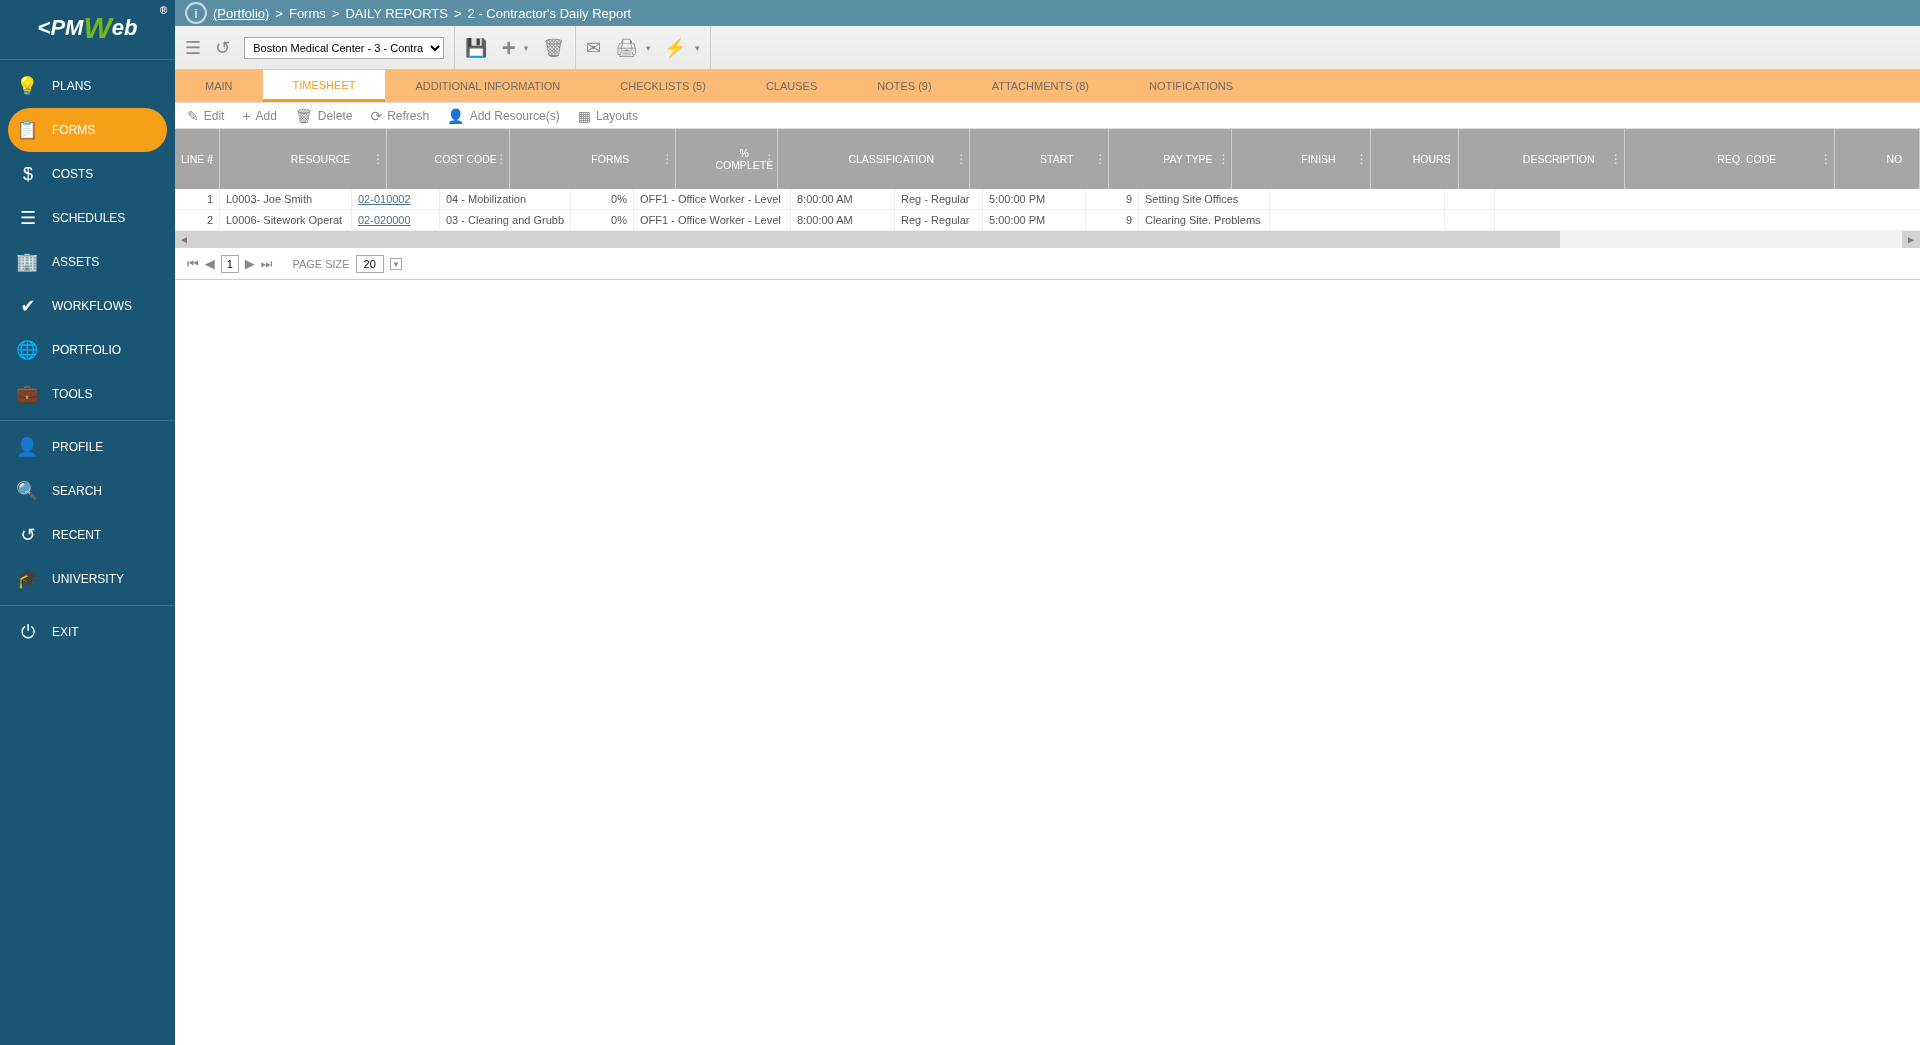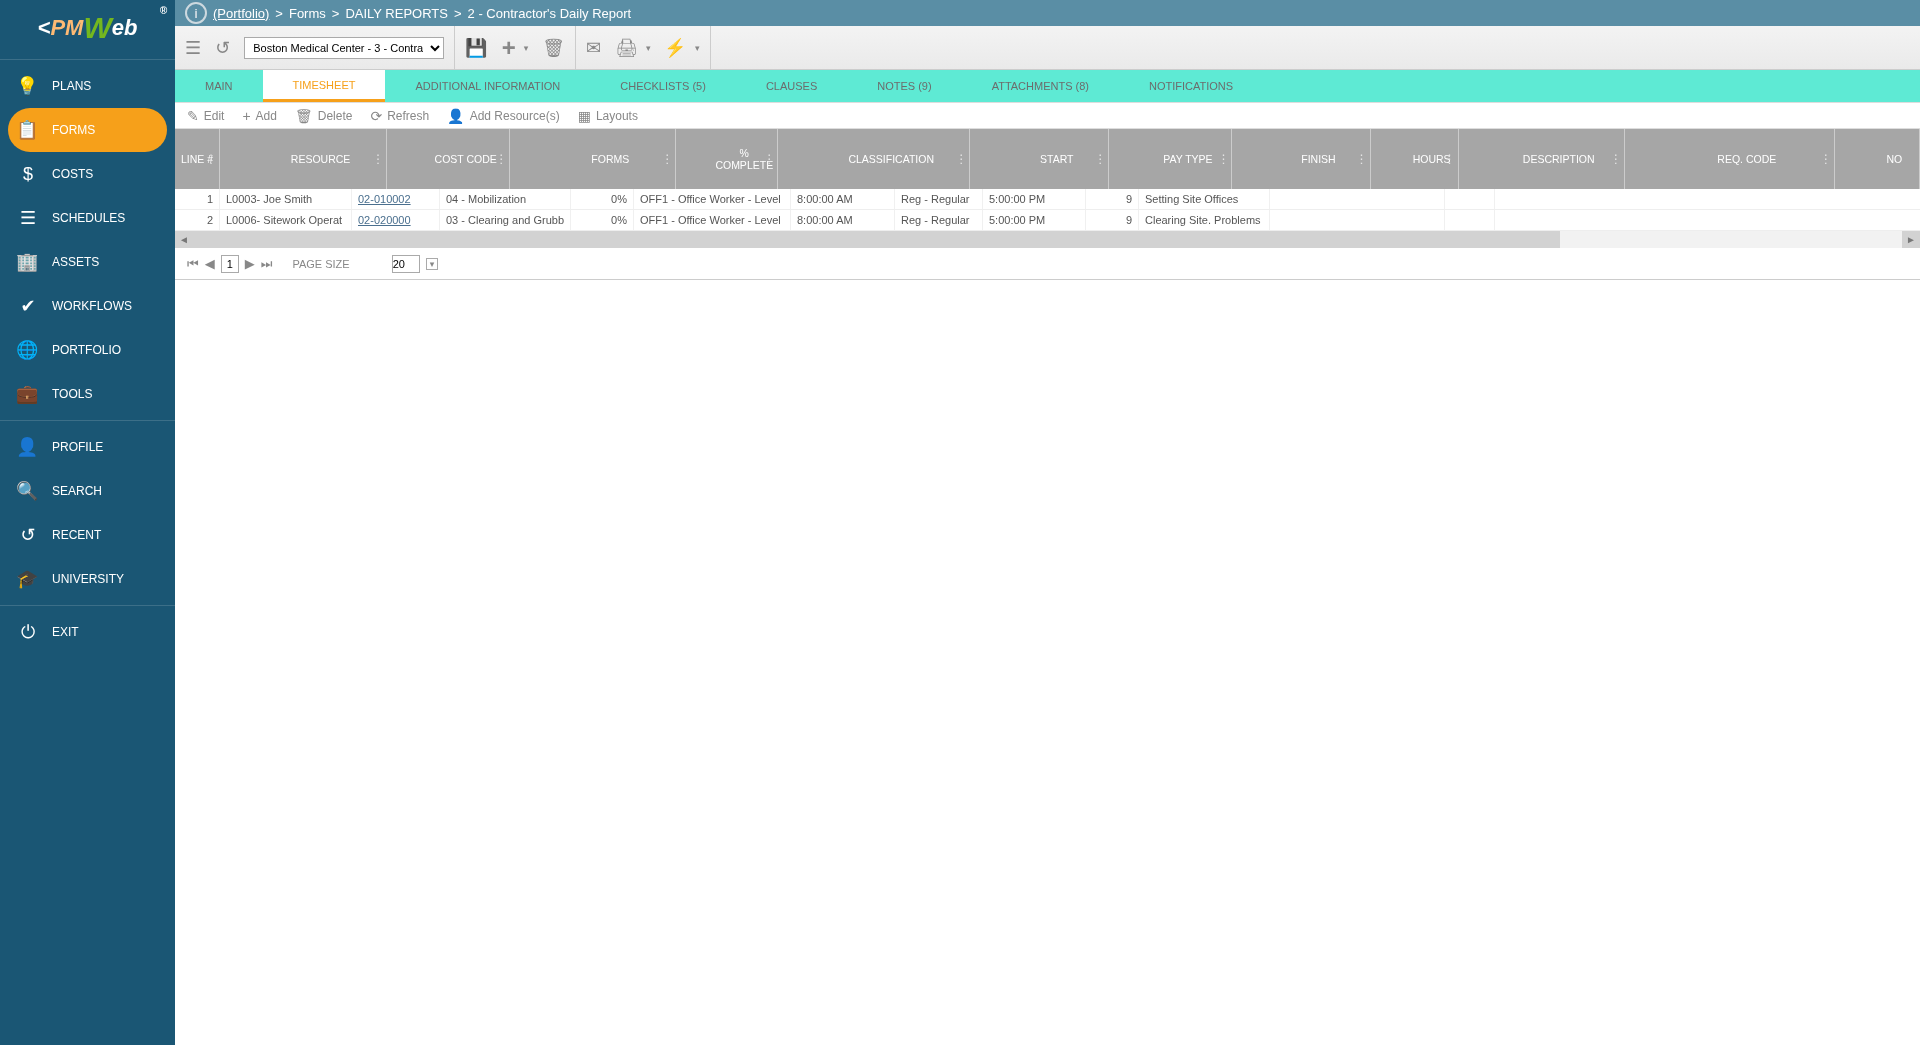--- a/index.html
+++ b/index.html
@@ -2,21 +2,21 @@
 <html><head>
 <meta charset="utf-8">
 <style>
 * { box-sizing: border-box; margin: 0; padding: 0; font-family: Arial, Helvetica, sans-serif; }
 html, body { width: 100%; height: 100%; overflow: hidden; }
 body { display: flex; }
 
 
 .sidebar { width: 175px; background: #1a5674; display: flex; flex-direction: column; flex-shrink: 0; }
 .logo { height: 55px; background: #1a5674; display:flex; align-items:center; justify-content:center; color:#fff; font-size:22px; font-weight:bold; font-style:italic; position:relative;}
-.logo .pm { color:#fdba74;font-style:italic; }
+.logo .pm { color:#ffffff;font-style:italic; }
 .logo .w { color:#73b71f; font-size:30px; }
 .logo .eb { color:#fff; }
 .logo sup { font-size:10px; position:absolute; top:5px; right:8px;}
 .menu-item { display:flex; align-items:center; height:44px; padding:0 18px; color:#fff; font-size:12px; cursor:pointer; gap:14px;}
 .menu-item.active { background:#f6a01a; border-radius:22px; margin:0 8px; padding:0 10px;}
 .menu-item .mi-icon { width:20px; display:flex; justify-content:center; font-size:18px;}
 .divider { height:1px; background:rgba(255,255,255,0.15); margin:4px 0;}
 
 
 .main { flex:1; display:flex; flex-direction:column; min-width:0;}
@@ -28,21 +28,21 @@
 .crumb-sep { color:#fff; }
 
 
 .toolbar { height:44px; background:linear-gradient(#f3f3f3,#eaeaea); border-bottom:1px solid #ccc; display:flex; align-items:center;}
 .tb-group { display:flex; align-items:center; height:100%; padding:0 10px; border-right:1px solid #ccc; gap:14px;}
 .tb-btn { color:#888; font-size:18px; cursor:pointer; display:flex; align-items:center;}
 .tb-select { font-size:11px; height:22px; width:200px; border:1px solid #aaa; background:#fff; padding:0 4px;}
 .tb-caret { font-size:9px; color:#888; margin-left:-6px; cursor:pointer;}
 
 
-.tabs { height:33px; background:#5eead4; border-bottom:1px solid #ddd; display:flex;}
+.tabs { height:33px; background:#fdba74; border-bottom:1px solid #ddd; display:flex;}
 .tab { padding:0 30px; display:flex; align-items:center; font-size:11px; color:#6c6c6c; cursor:pointer; }
 .tab.active { color:#f6a01a; border-bottom:3px solid #f6a01a; background:#fff;}
 
 
 .group-row { height:24px; background:#f7f7f7; display:flex; align-items:center; padding:0 10px; font-size:11px; color:#888; border-bottom:1px solid #ddd;}
 
 
 .action-row { height:26px; background:#fff; display:flex; align-items:center; gap:18px; padding:0 12px; font-size:12px; color:#888; border-bottom:1px solid #ddd;}
 .action { display:flex; align-items:center; gap:5px; cursor:pointer;}
 .action .aic { font-size:14px;}
@@ -68,21 +68,21 @@
 .hscroll { height:17px; background:#ddd; display:flex; align-items:center; }
 .hscroll .left{width:18px; height:100%; background:#d2d2d2; display:flex; align-items:center; justify-content:center; font-size:10px; color:#777;}
 .hscroll .right{width:18px; height:100%; background:#d2d2d2; display:flex; align-items:center; justify-content:center; font-size:10px; color:#777;}
 .hscroll .track{flex:1; background:#f2f2f2; height:100%; position:relative;}
 .hscroll .thumb{position:absolute; left:0; width:80%; height:100%; background:#d2d2d2;}
 
 
 .pager { height:32px; background:#fff; display:flex; align-items:center; padding:0 12px; gap:6px; font-size:11px; color:#888; border-bottom:1px solid #ccc;}
 .pbtn{cursor:pointer; font-size:13px; color:#888;}
 .pinput{width:18px; height:18px; border:1px solid #aaa; text-align:center; font-size:11px;}
-.psize{width:28px; height:18px; border:1px solid #aaa; font-size:11px; text-align:left;margin-left:36px;}
+.psize{width:28px; height:18px; border:1px solid #aaa; font-size:11px; text-align:center;}
 
 
 .content-area{flex:1; background:#fff; overflow:hidden;}
 </style>
 </head>
 <body>
 
 <div class="sidebar">
   <div class="logo">
     <span>&lt;</span>

